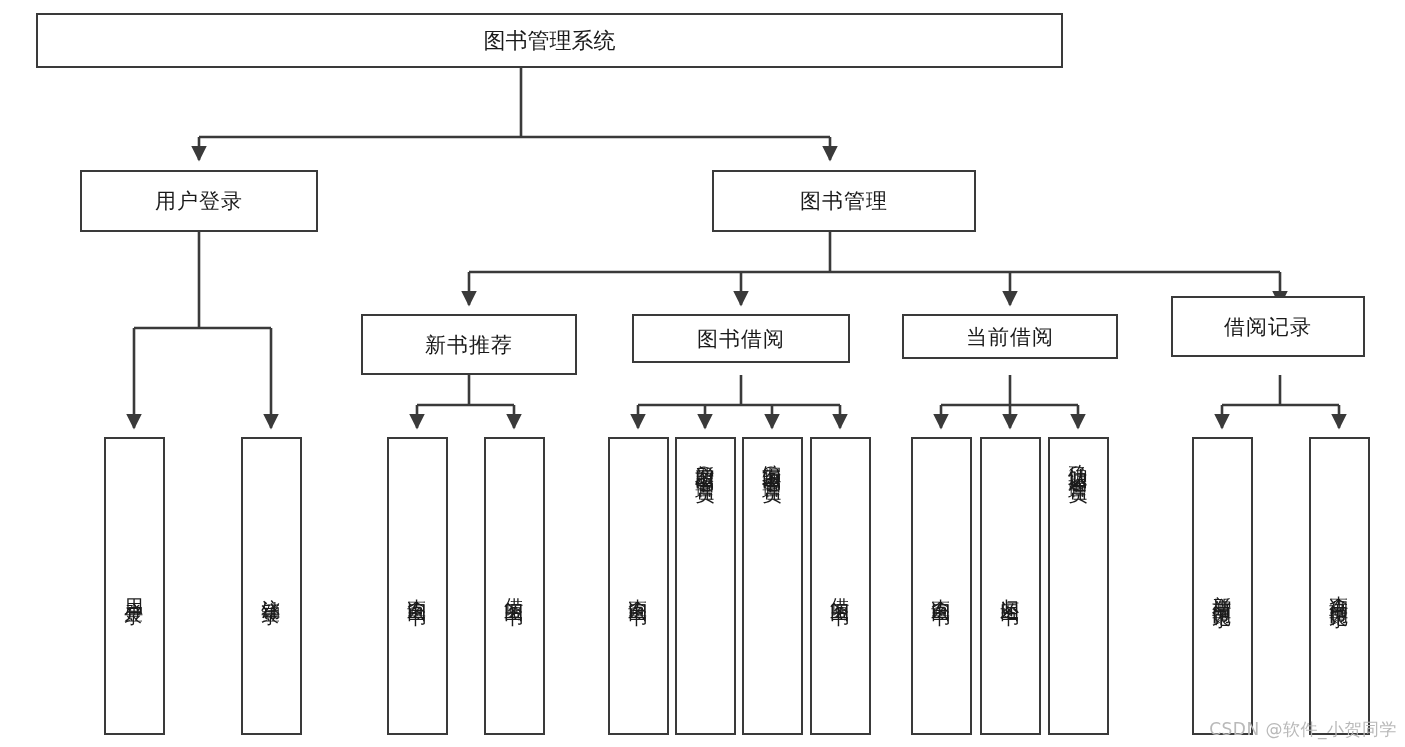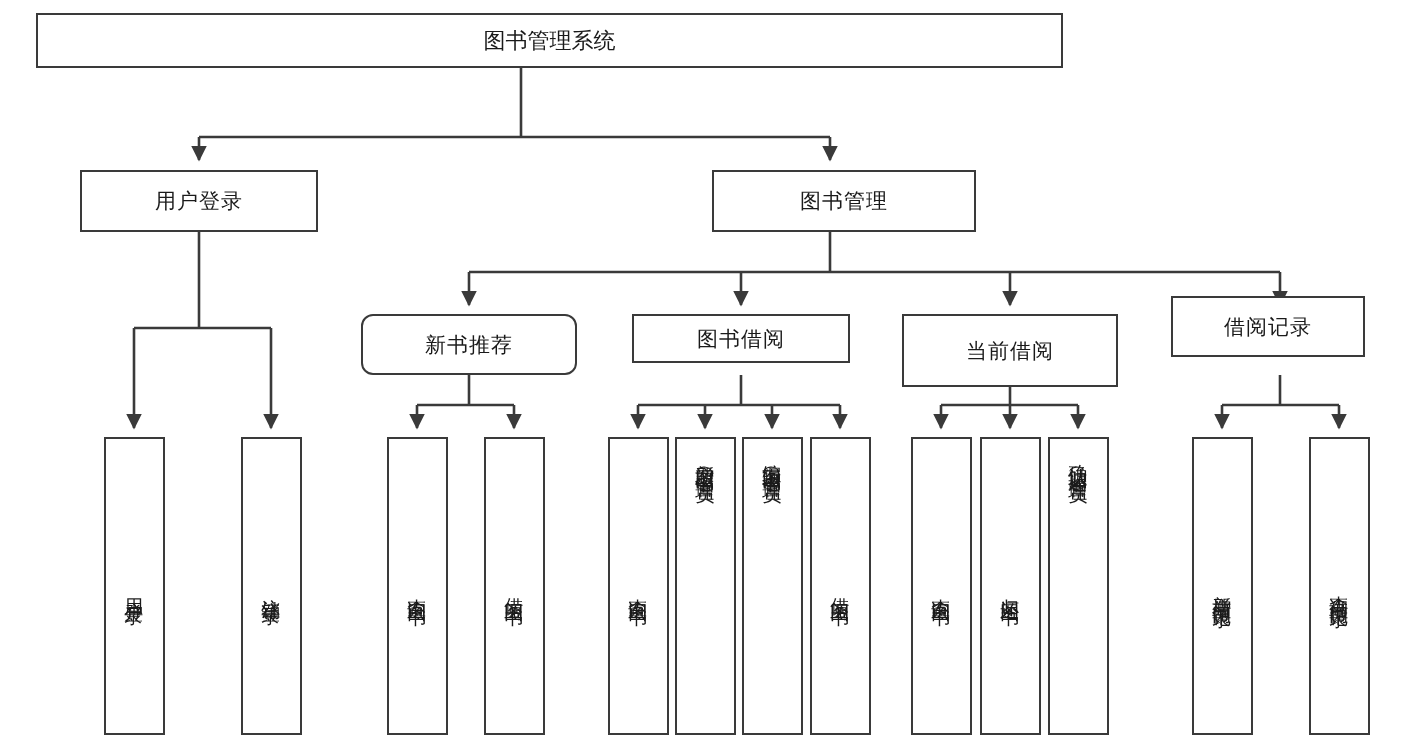--- a/index.html
+++ b/index.html
@@ -137,27 +137,27 @@
     <span>图书管理系统</span>
   </div>
 
   <div class="node horiz" style="left:80px; top:170px; width:238px; height:62px;">
     <span>用户登录</span>
   </div>
   <div class="node horiz" style="left:712px; top:170px; width:264px; height:62px;">
     <span>图书管理</span>
   </div>
 
-  <div class="node horiz" style="left:361px; top:314px; width:216px; height:61px;border-radius:12px;">
+  <div class="node horiz" style="left:361px; top:314px; width:216px; height:61px;">
     <span>新书推荐</span>
   </div>
   <div class="node horiz" style="left:632px; top:314px; width:218px; height:49px;">
     <span>图书借阅</span>
   </div>
-  <div class="node horiz" style="left:902px; top:314px; width:216px; height:73px;">
+  <div class="node horiz" style="left:902px; top:314px; width:216px; height:45px;">
     <span>当前借阅</span>
   </div>
   <div class="node horiz" style="left:1171px; top:296px; width:194px; height:61px;">
     <span>借阅记录</span>
   </div>
 
   <div class="node leaf" style="left:104px; top:437px; width:61px; height:298px;">
     <div class="leaf-inner">
         <span class="vtext">用户登录</span>
       </div>
@@ -220,14 +220,15 @@
     <div class="leaf-inner">
         <span class="vtext">新增借阅记录</span>
       </div>
   </div>
   <div class="node leaf" style="left:1309px; top:437px; width:61px; height:298px;">
     <div class="leaf-inner">
         <span class="vtext">查询借阅记录</span>
       </div>
   </div>
 
+  <div class="watermark">CSDN @软件_小贺同学</div>
 
 </div>
 
 </body></html>

